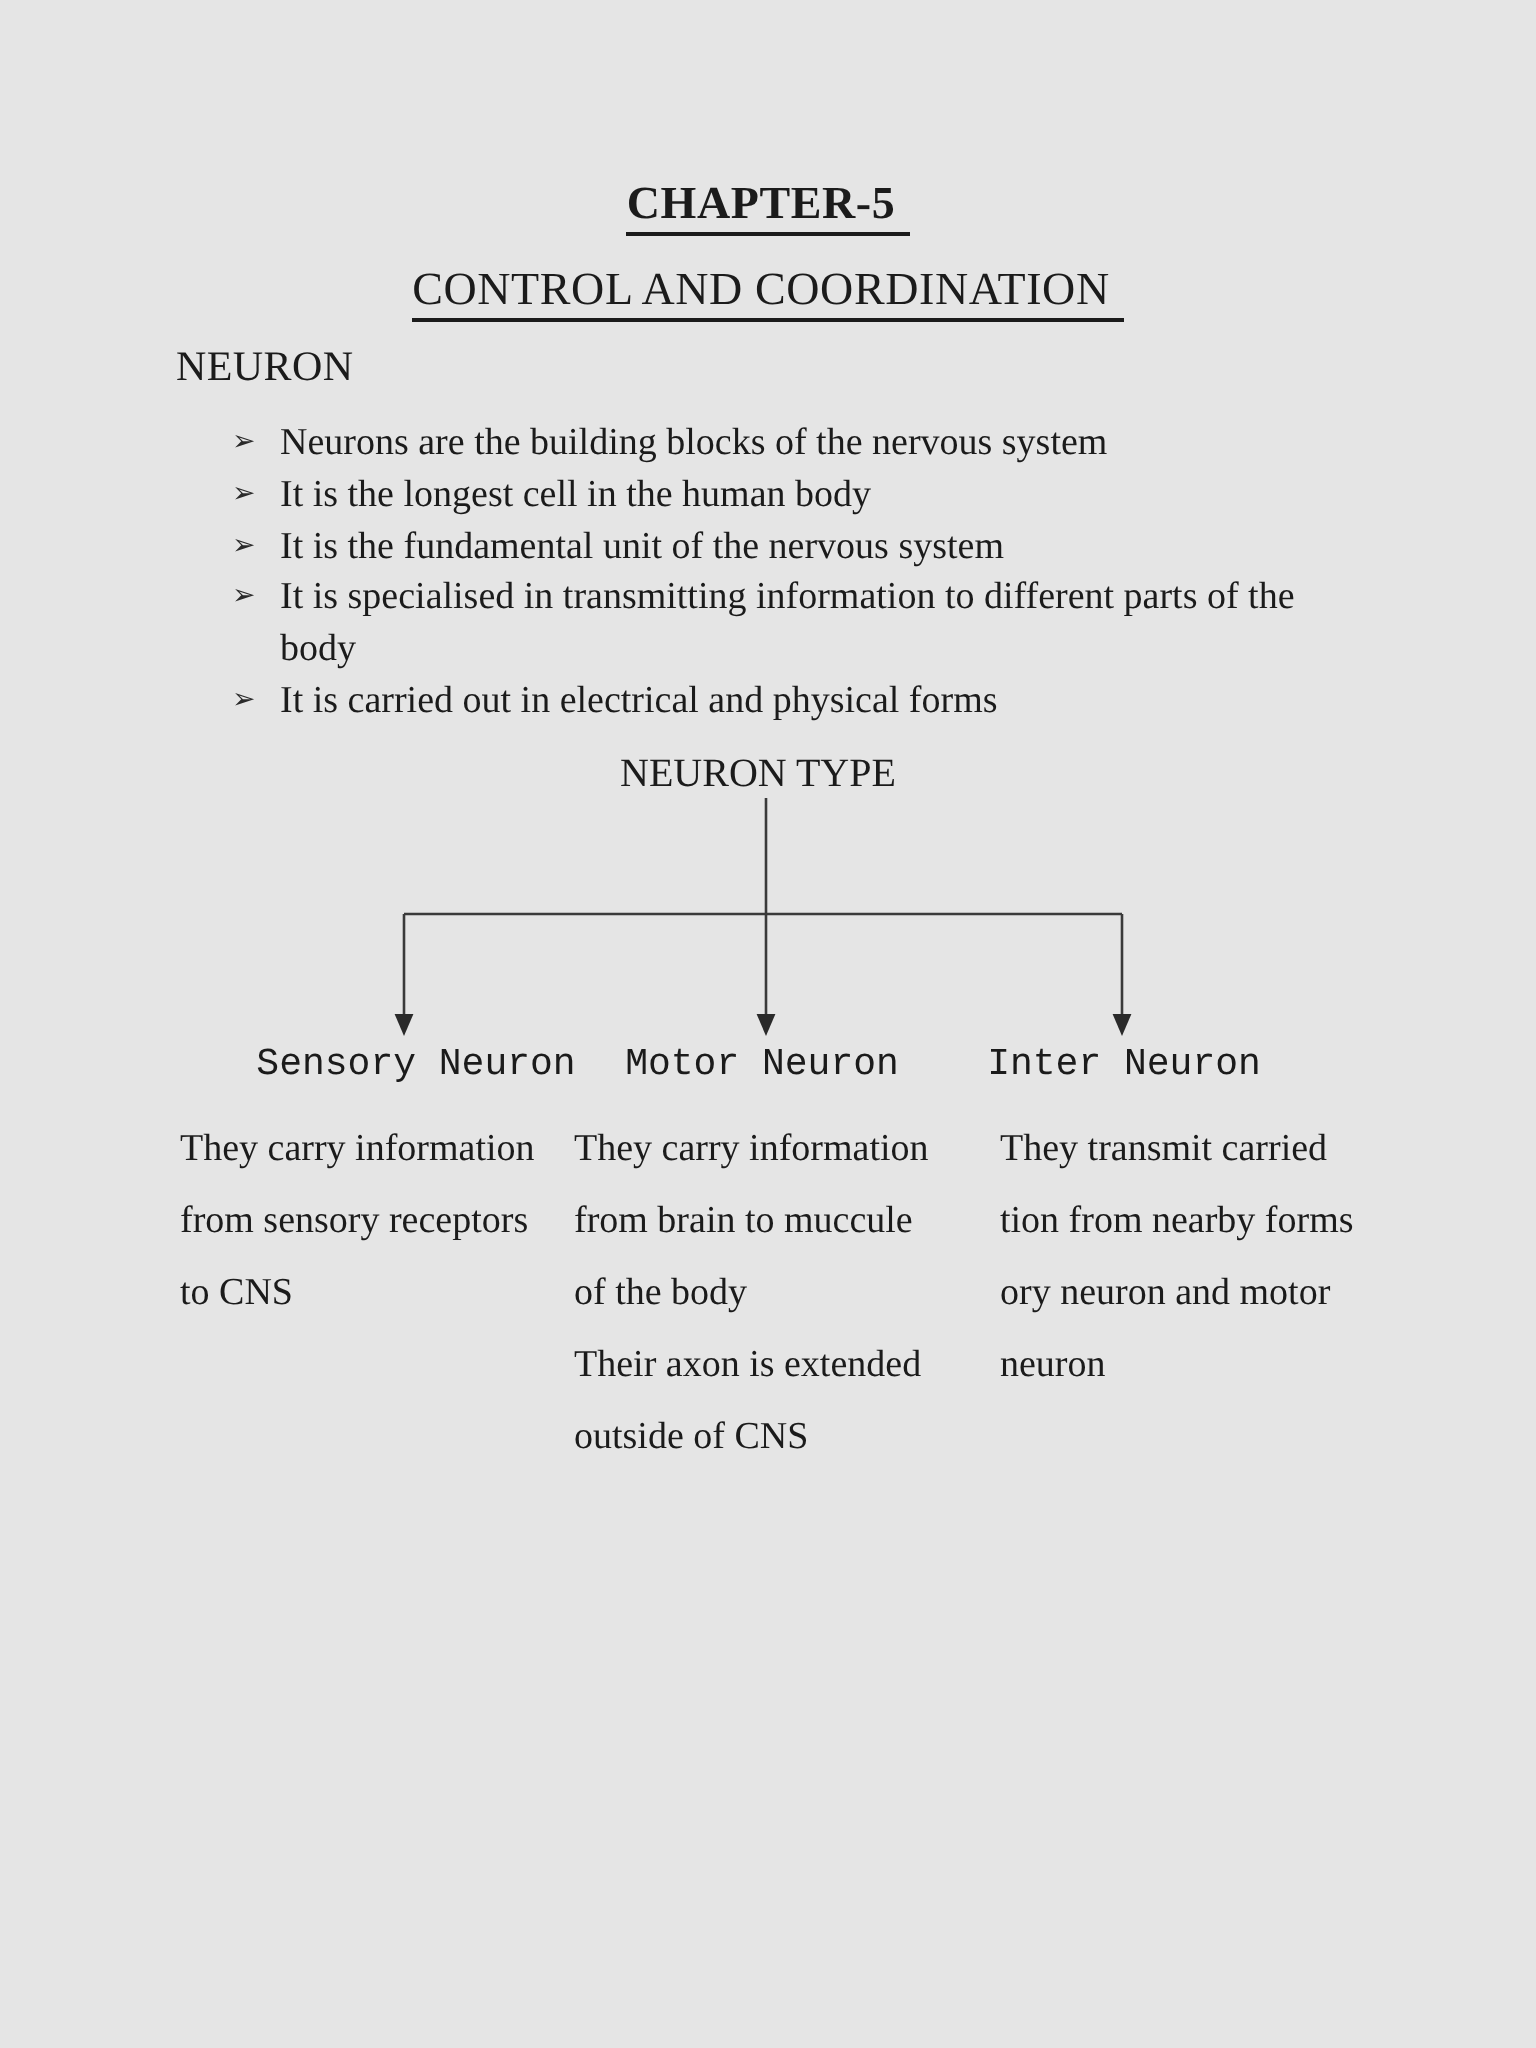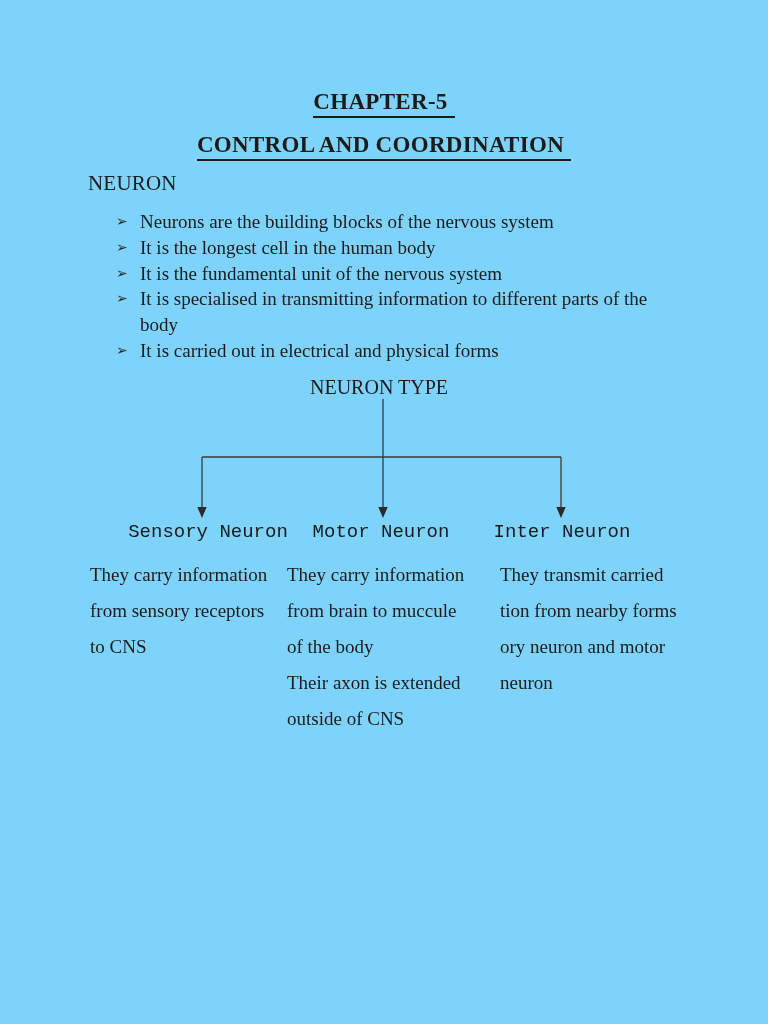--- a/index.html
+++ b/index.html
@@ -1,37 +1,37 @@
 <!DOCTYPE html>
 <html><head>
 <meta charset="utf-8">
 <style>
   * { margin: 0; padding: 0; box-sizing: border-box; }
   html, body { background: #ffffff; }
   .page {
     position: relative;
     width: 768px;
     height: 1024px;
-    background: #7dd3fc;
+    background: #e5e5e5;
     font-family: "Liberation Serif", serif;
     color: #1b1b1b;
     overflow: hidden;
   }
   .title1 {
     position: absolute;
     top: 89px; left: 0; width: 768px;
     text-align: center;
     font-size: 23px; font-weight: bold;
     letter-spacing: 0.3px;
   }
   .title2 {
     position: absolute;
     top: 132px; left: 0; width: 768px;
     text-align: center;
-    font-size: 23px; font-weight: bold;
+    font-size: 23px; font-weight: normal;
     letter-spacing: 0.3px;
   }
   .u {
     display: inline-block;
     border-bottom: 2px solid #1b1b1b;
     padding-right: 7px;
     padding-bottom: 1px;
   }
   .section-heading {
     position: absolute;

